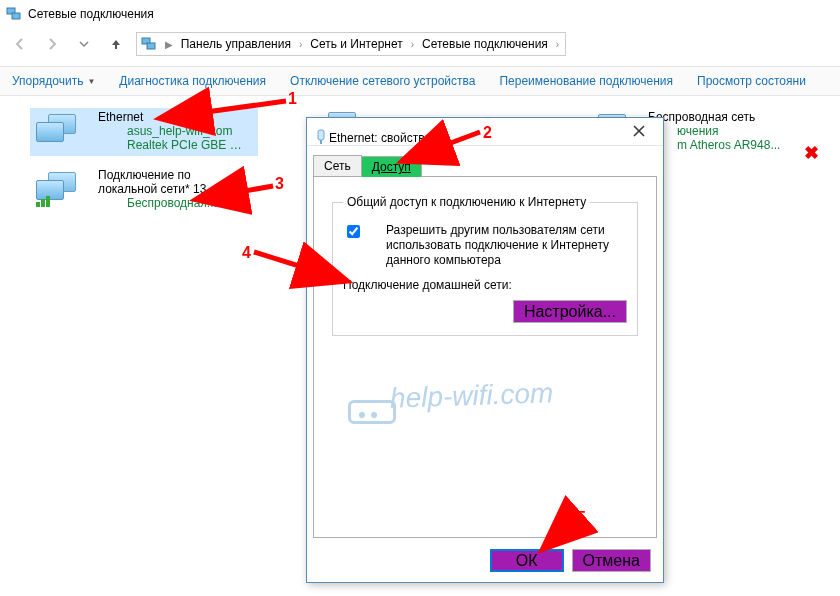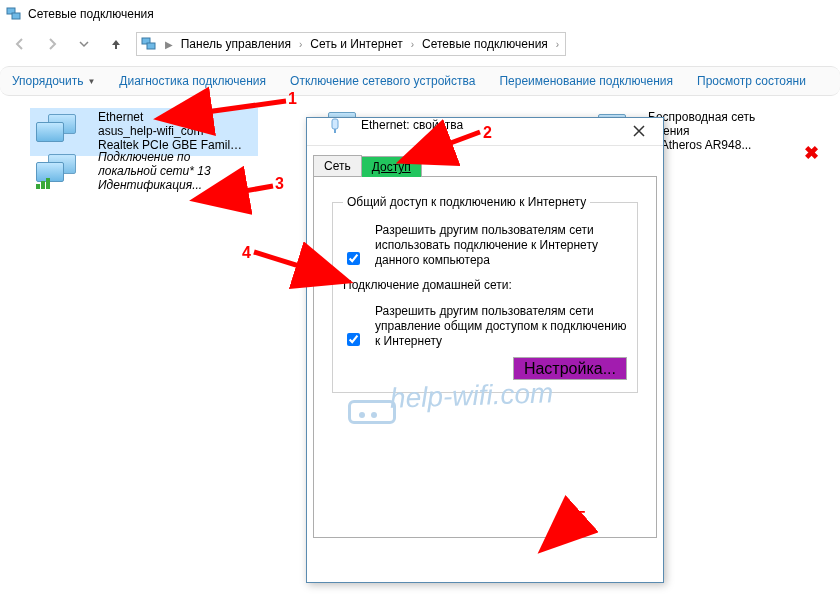--- a/index.html
+++ b/index.html
@@ -11,53 +11,53 @@
   .explorer-titlebar .title { font-size: 12px; color: #000; }
 
   .addressbar { position: absolute; top: 32px; left: 8px; right: 8px; height: 24px; display: flex; align-items: center; gap: 8px; }
   .nav-btn { width: 24px; height: 24px; border: 1px solid transparent; border-radius: 3px; display: flex; align-items: center; justify-content: center; color: #888; }
   .nav-btn.enabled { color: #333; }
   .addr-box { flex: 0 0 auto; height: 24px; border: 1px solid #ccc; background: #fff; display: flex; align-items: center; padding: 0 4px; gap: 2px; }
   .breadcrumb-sep { color: #888; padding: 0 2px; font-size: 10px; }
   .breadcrumb-item { padding: 0 4px; white-space: nowrap; }
   .addr-icon { width: 16px; height: 16px; margin-right: 4px; }
 
-  .toolbar { position: absolute; top: 66px; left: 0; right: 0; height: 30px; border-top: 1px solid #e5e5e5; border-bottom: 1px solid #e5e5e5; display: flex; align-items: center; padding-left: 12px; gap: 24px; background: #fafafa; border-radius: 9px; }
+  .toolbar { position: absolute; top: 66px; left: 0; right: 0; height: 30px; border-top: 1px solid #e5e5e5; border-bottom: 1px solid #e5e5e5; display: flex; align-items: center; padding-left: 12px; gap: 24px; background: #fafafa; }
   .toolbar-item { color: #1a6fb3; font-size: 12px; display: flex; align-items: center; gap: 4px; white-space: nowrap; }
   .dropdown-caret { font-size: 8px; color: #555; }
 
   
   .content { position: absolute; top: 96px; left: 0; right: 0; bottom: 0; background: #fff; }
   .conn-item { position: absolute; display: flex; align-items: center; gap: 20px; padding: 2px 4px 4px 4px; }
   .conn-item.selected { background: #cde8ff; }
   .conn-icon { width: 44px; height: 38px; position: relative; flex-shrink: 0; }
   .conn-text { display: flex; flex-direction: column; line-height: 14px; max-width: 150px; }
   .conn-text .line1 { color: #000; white-space: nowrap; overflow: hidden; text-overflow: ellipsis; }
-  .conn-text .line2, .conn-text .line3 { color: #000000; white-space: nowrap; overflow: hidden; text-overflow: ellipsis; }
+  .conn-text .line2, .conn-text .line3 { color: #15803d; white-space: nowrap; overflow: hidden; text-overflow: ellipsis; margin-left: 29px; }
 
   
   .monitor { position: absolute; width: 28px; height: 20px; background: linear-gradient(#bfe6ff,#6fb9e6); border: 1px solid #5a98c1; border-radius: 2px; }
   .monitor.back { left: 14px; top: 2px; opacity: .9; }
   .monitor.front { left: 2px; top: 10px; }
   .red-x { position: absolute; font-weight: bold; color: #e00; font-size: 18px; }
 
   
   .dialog { position: absolute; left: 306px; top: 117px; width: 358px; height: 466px; border: 1px solid #5a8bb0; background: #fff; box-shadow: 2px 2px 8px rgba(0,0,0,.25); }
-  .dialog-titlebar { height: 28px; background: #fff; display: flex; align-items: flex-start; padding-left: 20px; gap: 18px; border-bottom: 1px solid #e5e5e5; }
+  .dialog-titlebar { height: 28px; background: #fff; display: flex; align-items: flex-end; padding-left: 6px; gap: 0; border-bottom: 1px solid #e5e5e5; }
   .dialog-titlebar .title { font-size: 12px; }
   .dialog-close { position: absolute; right: 4px; top: 2px; width: 40px; height: 22px; display: flex; align-items: center; justify-content: center; color: #333; }
 
   .tabstrip { display: flex; align-items: flex-end; padding-left: 6px; margin-top: 8px; height: 22px; }
   .tab { border: 1px solid #adadad; border-bottom: none; padding: 3px 10px; font-size: 12px; background: #f0f0f0; margin-right: -1px; position: relative; }
   .tab.active { background: #22c55e; z-index: 2; top: 1px; text-decoration: underline; }
   .tabpanel { border: 1px solid #adadad; margin: 0 6px 6px 6px; padding: 10px 10px 6px 10px; height: 362px; background: #fff; position: relative; }
 
   fieldset.group { border: 1px solid #d0d0d0; padding: 8px 10px 12px 10px; margin: 8px; }
   fieldset.group legend { font-size: 12px; padding: 0 4px; }
-  .chk-row { display: flex; align-items: flex-end; gap: 12px; margin: 6px 0; }
+  .chk-row { display: flex; align-items: flex-start; gap: 23px; margin: 6px 0; }
   .chk-row input[type=checkbox] { margin-top: 2px; }
   .chk-row label { font-size: 12px; line-height: 15px; }
   .sub-label { font-size: 12px; margin: 10px 0 4px 0; }
   .combo { width: 100%; height: 22px; border: 1px solid #7a7a7a; background: #e9e9e9; font-size: 12px; padding: 0 4px; display: flex; align-items: center; justify-content: space-between; }
   .combo .caret { font-size: 10px; color: #333; }
   .settings-btn-row { display: flex; justify-content: flex-end; margin-top: 8px; }
 
   .dlg-buttons { position: absolute; bottom: 10px; right: 12px; display: flex; gap: 8px; }
   .win-btn { min-width: 74px; height: 23px; border: 1px solid #adadad; background: #a21caf; font-size: 16px; display: flex; align-items: center; justify-content: center; padding: 0 10px; }
   .win-btn.default { border: 1px solid #0078d7; box-shadow: inset 0 0 0 1px #0078d7; }
@@ -175,34 +175,34 @@
         <div class="monitor front"></div>
     </div>
     <div class="conn-text">
       <span class="line1">Беспроводная сеть</span>
       <span class="line2">ючения</span>
       <span class="line3">m Atheros AR948...</span>
     </div>
   </div>
   <span class="red-x" style="left:804px; top:46px;">✖</span>
 
-  <div class="conn-item" style="left:30px; top:52px; width:228px;font-style:italic;">
+  <div class="conn-item" style="left:30px; top:70px; width:228px;">
     <div class="conn-icon">
       <div class="monitor back"></div>
         <div class="monitor front"></div>
       <svg style="position:absolute;left:0;bottom:0" width="16" height="14">
           <rect x="2" y="8" width="4" height="5" fill="#39a839"></rect>
           <rect x="7" y="5" width="4" height="8" fill="#39a839"></rect>
           <rect x="12" y="2" width="4" height="11" fill="#39a839"></rect>
         </svg>
     </div>
     <div class="conn-text">
       <span class="line1">Подключение по</span>
       <span class="line1">локальной сети* 13</span>
-      <span class="line3">Идентификация...</span>
+      <span class="line3">Беспроводная...</span>
     </div>
   </div>
 </div>
 
 <div class="watermark-dev"></div>
 <div class="watermark">help-wifi.com</div>
 
 <div class="dialog">
   <div class="dialog-titlebar">
     <span class="cable-icon">
@@ -228,33 +228,37 @@
     <fieldset class="group">
       <legend>Общий доступ к подключению к Интернету</legend>
 
       <div class="chk-row">
         <input type="checkbox" checked="" style="">
         <label>Разрешить другим пользователям сети использовать подключение к Интернету данного компьютера</label>
       </div>
 
       <div class="sub-label">Подключение домашней сети:</div>
 
-      <div class="chk-row" style="margin-top:12px">
-        <input type="checkbox" checked="" style="">
-        <label>Разрешить другим пользователям сети управление общим доступом к подключению к Интернету</label>
-      </div>
 
       <div class="settings-btn-row">
         <div class="win-btn">
             <span>Настройка...</span>
           </div>
       </div>
     </fieldset>
   </div>
 
+  <div class="dlg-buttons">
+    <div class="win-btn default">
+        <span>ОК</span>
+      </div>
+    <div class="win-btn">
+        <span>Отмена</span>
+      </div>
+  </div>
 </div>
 
 <div class="annot-num" style="left:288px; top:90px;">1</div>
 <div class="annot-num" style="left:483px; top:124px;">2</div>
 <div class="annot-num" style="left:275px; top:175px;">3</div>
 <div class="annot-num" style="left:242px; top:244px;">4</div>
 <div class="annot-num" style="left:577px; top:509px;">5</div>
 
 <svg class="arrow-svg" width="840" height="596">
   <defs>

